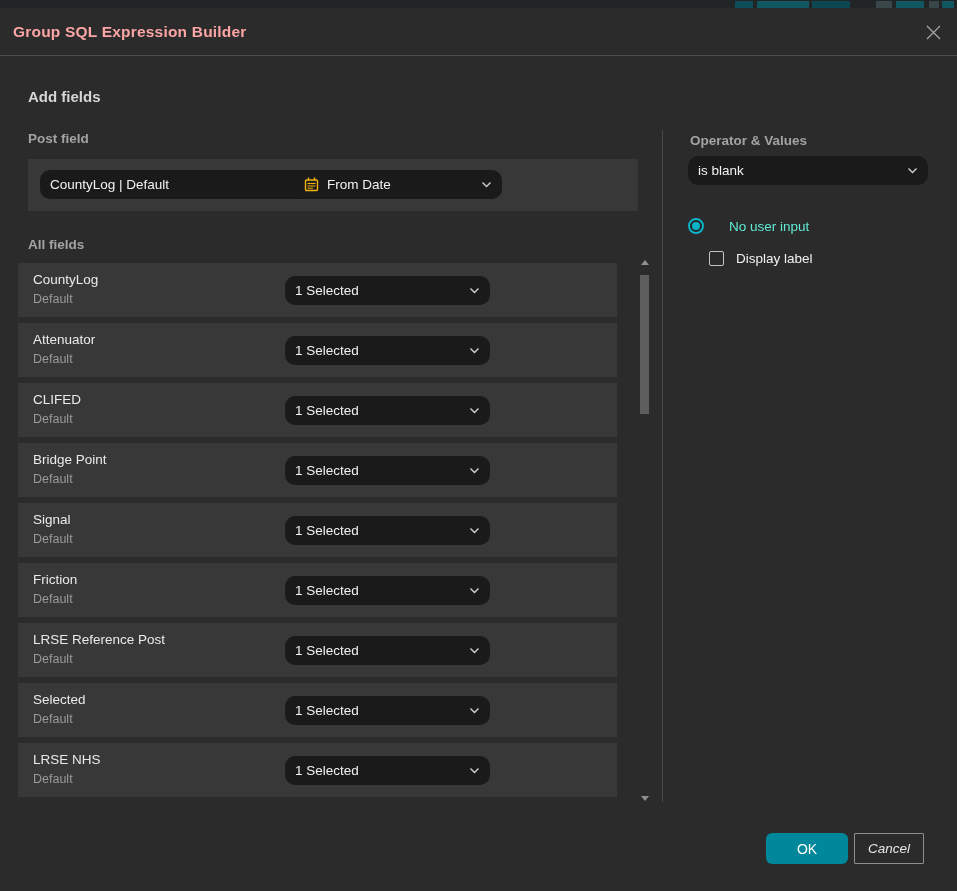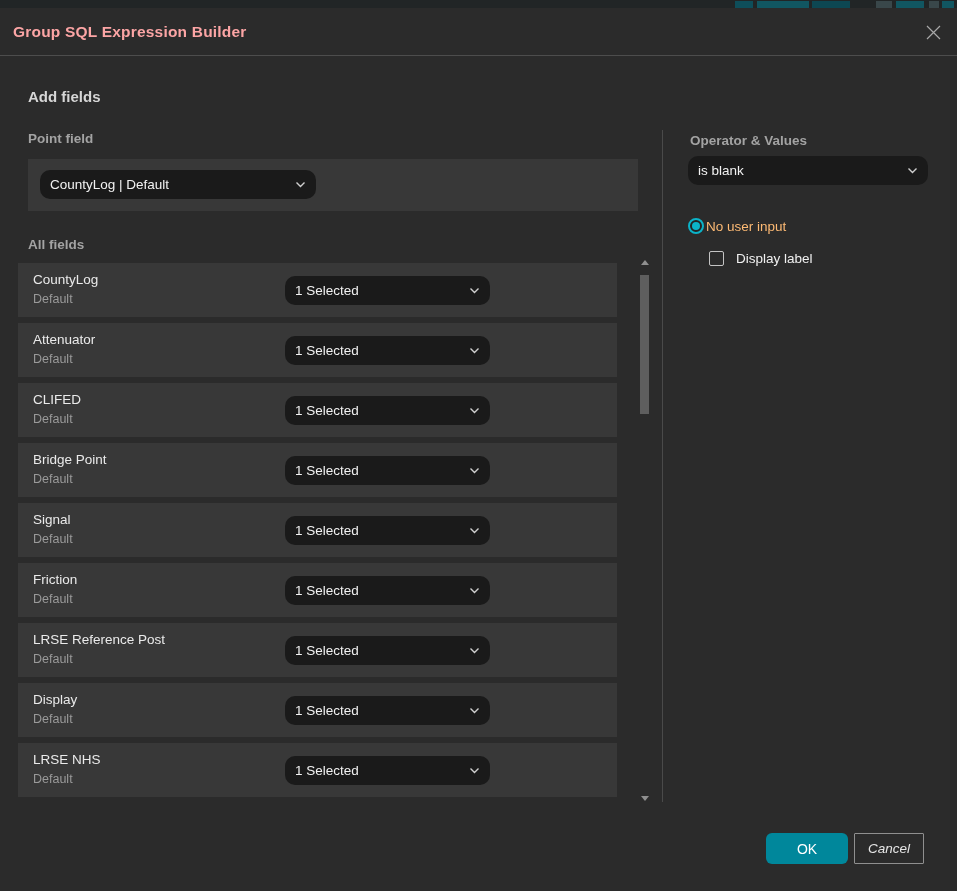--- a/index.html
+++ b/index.html
@@ -69,21 +69,21 @@
 
   
   .dd-operator { left:688px; top:148px; width:240px; height:29px; }
   .radio-row { position:absolute; left:688px; top:210px; display:flex; align-items:center; cursor:pointer; }
   .radio-outer {
     width:16px; height:16px; border-radius:50%;
     border:2px solid #0bb3c8; background:#232323;
     display:flex; align-items:center; justify-content:center;
   }
   .radio-dot { width:8px; height:8px; border-radius:50%; background:#0bb3c8; }
-  .radio-label { margin-left:2px; font-size:13.5px; color:#fdba74; }
+  .radio-label { margin-left:25px; font-size:13.5px; color:#5eead4; }
   .check-row { position:absolute; left:709px; top:243px; display:flex; align-items:center; cursor:pointer; }
   .checkbox { width:15px; height:15px; border:1px solid #c4c4c4; border-radius:2px; background:transparent; }
   .check-label { margin-left:12px; font-size:13.5px; color:#f0f0f0; }
 
   
   .btn-ok {
     position:absolute; left:766px; top:825px; width:82px; height:31px;
     background:#00879b; color:#ffffff; font-size:14px;
     display:flex; align-items:center; justify-content:center; cursor:pointer; border-radius:6px;
   }
@@ -111,31 +111,49 @@
   <div class="titlebar">
     <span class="title">Group SQL Expression Builder</span>
     <span class="close-btn">
       <svg width="17" height="17" viewBox="0 0 17 17">
         <path d="M2 2 L15 15 M15 2 L2 15" stroke="#a8a8a8" stroke-width="1.2" fill="none"></path>
       </svg>
     </span>
   </div>
 
   <div class="section-heading" style="left:28px; top:80px;">Add fields</div>
-  <div class="sub-label" style="left:28px; top:123px;">Point field</div>
+  <div class="sub-label" style="left:28px; top:123px;">Post field</div>
 
   <div class="main-panel">
     <div class="dd dd-source">
       <span>CountyLog | Default</span>
       <span class="chev">
         <svg width="11" height="7" viewBox="0 0 11 7">
             <path d="M1.5 1.5 L5.5 5.5 L9.5 1.5" stroke="#cfcfcf" stroke-width="1.4" fill="none"></path>
           </svg>
       </span>
     </div>
+    <div class="dd dd-field">
+      <span class="cal">
+        <svg width="15" height="15" viewBox="0 0 15 15">
+          <rect x="1.5" y="3" width="12" height="10.5" rx="1" stroke="#f0b310" stroke-width="1.4" fill="none"></rect>
+          <line x1="4.5" y1="0.5" x2="4.5" y2="3.5" stroke="#f0b310" stroke-width="1.4"></line>
+          <line x1="10.5" y1="0.5" x2="10.5" y2="3.5" stroke="#f0b310" stroke-width="1.4"></line>
+          <line x1="3.5" y1="6.5" x2="11.5" y2="6.5" stroke="#f0b310" stroke-width="1.2"></line>
+          <line x1="3.5" y1="9" x2="11.5" y2="9" stroke="#f0b310" stroke-width="1"></line>
+          <line x1="3.5" y1="11.2" x2="9" y2="11.2" stroke="#f0b310" stroke-width="1"></line>
+        </svg>
+      </span>
+      <span>From Date</span>
+      <span class="chev">
+        <svg width="11" height="7" viewBox="0 0 11 7">
+            <path d="M1.5 1.5 L5.5 5.5 L9.5 1.5" stroke="#cfcfcf" stroke-width="1.4" fill="none"></path>
+          </svg>
+      </span>
+    </div>
   </div>
 
   <div class="sub-label" style="left:28px; top:229px;">All fields</div>
   <div class="fields-list">
     <div class="field-row">
       <span class="field-name">CountyLog</span>
       <span class="field-sub">Default</span>
       <div class="dd dd-row">
         <span>1 Selected</span>
         <span class="chev">
@@ -218,21 +236,21 @@
         <span>1 Selected</span>
         <span class="chev">
           <svg width="11" height="7" viewBox="0 0 11 7">
               <path d="M1.5 1.5 L5.5 5.5 L9.5 1.5" stroke="#cfcfcf" stroke-width="1.4" fill="none"></path>
             </svg>
         </span>
       </div>
     </div>
 
     <div class="field-row">
-      <span class="field-name">Display</span>
+      <span class="field-name">Selected</span>
       <span class="field-sub">Default</span>
       <div class="dd dd-row">
         <span>1 Selected</span>
         <span class="chev">
           <svg width="11" height="7" viewBox="0 0 11 7">
               <path d="M1.5 1.5 L5.5 5.5 L9.5 1.5" stroke="#cfcfcf" stroke-width="1.4" fill="none"></path>
             </svg>
         </span>
       </div>
     </div>

